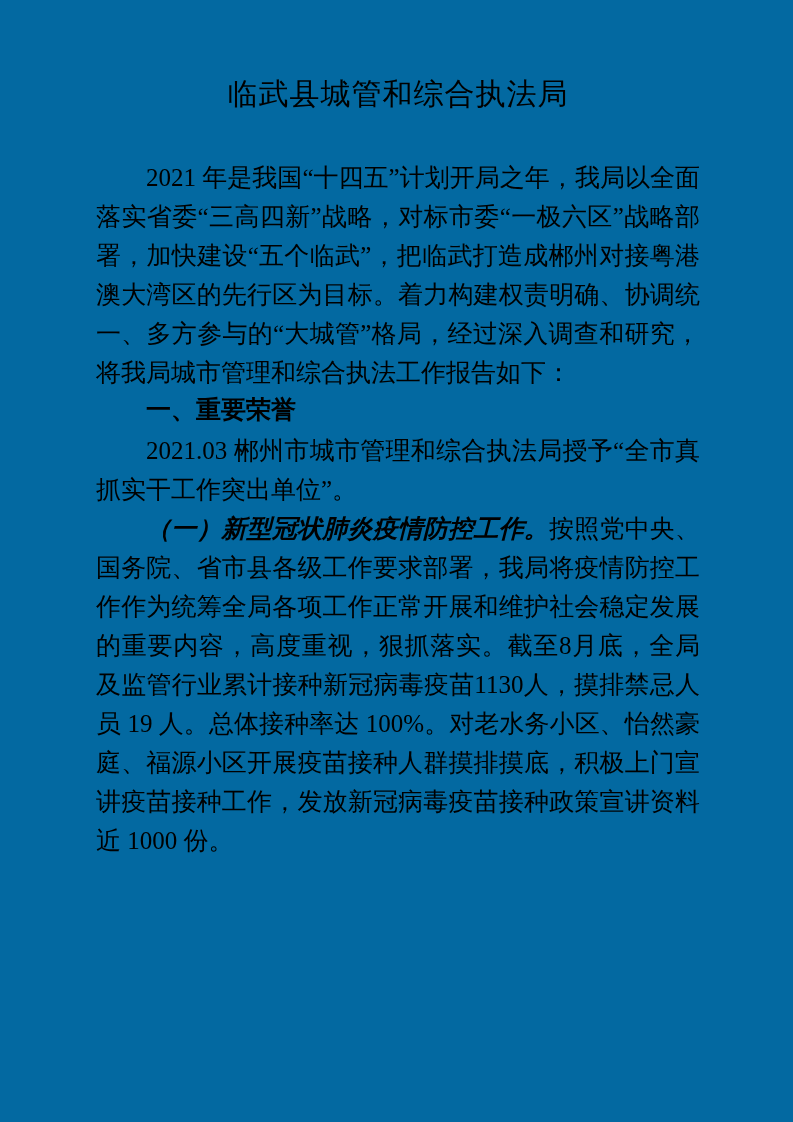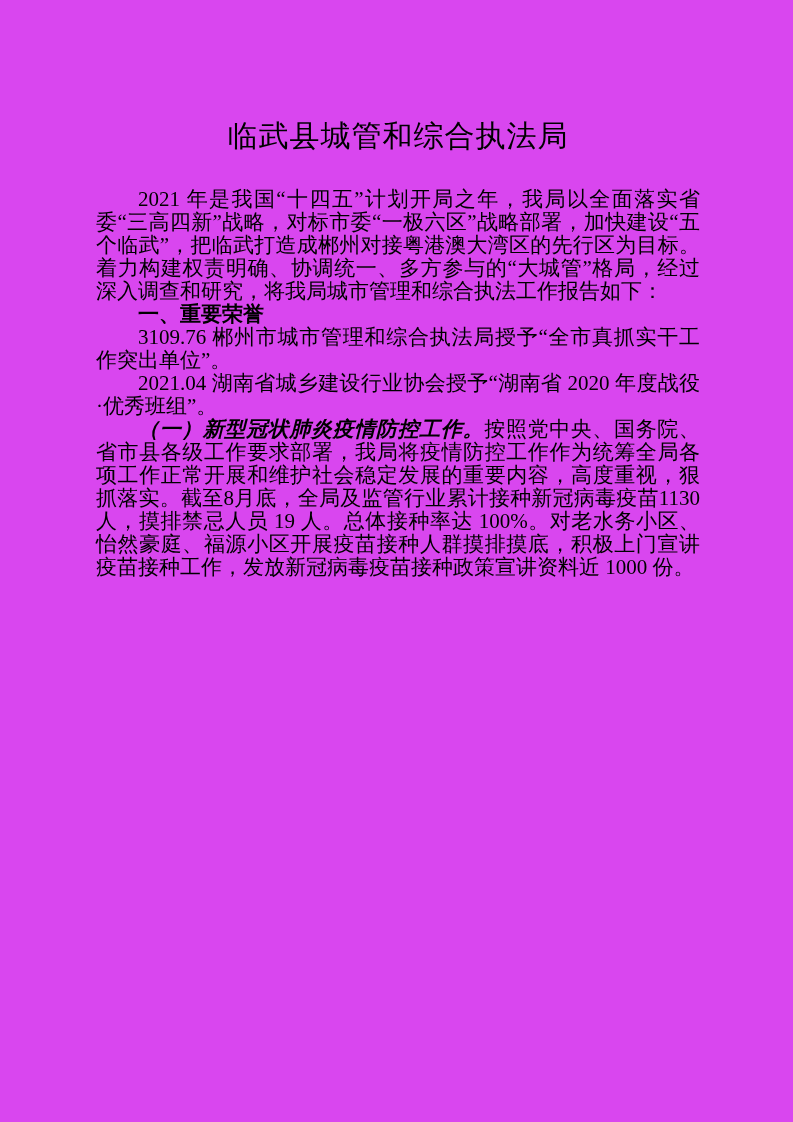--- a/index.html
+++ b/index.html
@@ -5,53 +5,53 @@
   html, body {
     margin: 0;
     padding: 0;
     background: #ffffff;
   }
   .page {
     position: relative;
     width: 793px;
     height: 1122px;
     margin: 0 auto;
-    background: #d946ef;
+    background: #0369a1;
     color: #000000;
     box-sizing: border-box;
-    padding: 112px 93px 0 96px;
+    padding: 70px 93px 0 96px;
     overflow: hidden;
     font-family: "Liberation Serif", "DejaVu Serif", serif;
   }
   .doc-title {
     margin: 0;
     text-align: center;
     font-size: 30px;
     line-height: 48px;
     font-weight: 400;
     letter-spacing: 1px;
     font-family: "Liberation Serif", "DejaVu Serif", serif;
   }
   .doc-title .title-line {
     display: block;
     white-space: nowrap;
   }
   .body-text {
-    margin-top: 28px;
-    font-size: 21px;
-    line-height: 23px;
+    margin-top: 40px;
+    font-size: 25px;
+    line-height: 39px;
     text-align: justify;
   }
   .body-text p {
     margin: 0;
     padding: 0;
     text-indent: 2em;
   }
   .heading-black {
-    font-family: Liberation Serif, serif;
+    font-family: Liberation Mono, monospace;
     font-weight: bold;
   }
   .lead-bold {
     font-weight: bold;
     font-style: italic;
   }
 </style>
 </head>
 <body>
 
@@ -60,23 +60,22 @@
   <h1 class="doc-title">
     <span class="title-line">临武县城管和综合执法局</span>
   </h1>
 
   <div class="body-text">
 
     <p>2021 年是我国“十四五”计划开局之年，我局以全面落实省委“三高四新”战略，对标市委“一极六区”战略部署，加快建设“五个临武”，把临武打造成郴州对接粤港澳大湾区的先行区为目标。着力构建权责明确、协调统一、多方参与的“大城管”格局，经过深入调查和研究，将我局城市管理和综合执法工作报告如下：</p>
 
     <p class="heading-black">一、重要荣誉</p>
 
-    <p>3109.76 郴州市城市管理和综合执法局授予“全市真抓实干工作突出单位”。</p>
+    <p>2021.03 郴州市城市管理和综合执法局授予“全市真抓实干工作突出单位”。</p>
 
 
-    <p>2021.04 湖南省城乡建设行业协会授予“湖南省 2020 年度战役·优秀班组”。</p>
 
 
     <p><span class="lead-bold">（一）新型冠状肺炎疫情防控工作。</span><span>按照党中央、国务院、省市县各级工作要求部署，我局将疫情防控工作作为统筹全局各项工作正常开展和维护社会稳定发展的重要内容，高度重视，狠抓落实。截至8月底，全局及监管行业累计接种新冠病毒疫苗1130人，摸排禁忌人员 19 人。总体接种率达 100%。对老水务小区、怡然豪庭、福源小区开展疫苗接种人群摸排摸底，积极上门宣讲疫苗接种工作，发放新冠病毒疫苗接种政策宣讲资料近 1000 份。</span></p>
 
   </div>
 
 </div>
 
 </body></html>

